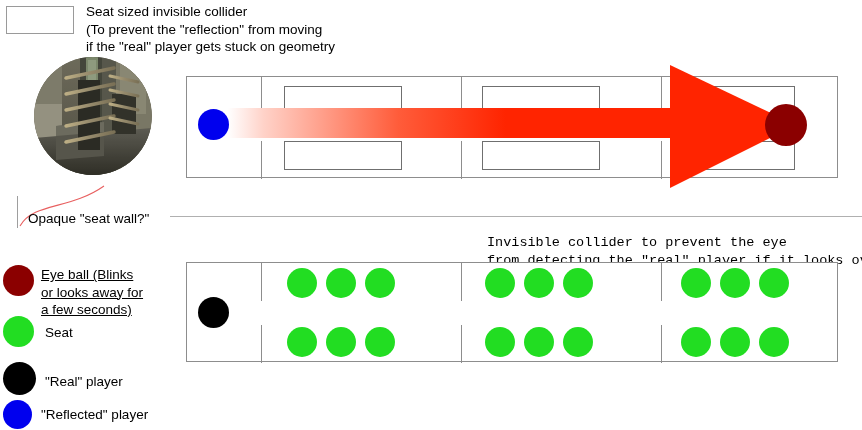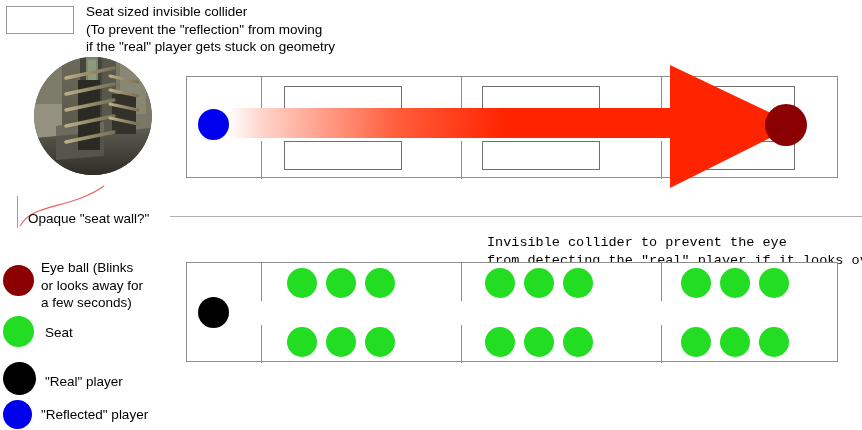--- a/index.html
+++ b/index.html
@@ -62,21 +62,21 @@
   
   #cap-collider { left: 86px; top: 3px; }
   #cap-wall     { left: 28px; top: 210px; }
   #cap-invis    { left: 487px; top: 234px; font-family: Liberation Mono, monospace; }
 
   
   .legend-dot { border-radius: 50%; }
   .legend-label { font-size: 13.5px; line-height: 17.5px; white-space: pre; }
 
   #dot-eye   { left: 3px;  top: 265px; width: 31px; height: 31px; background: #8B0000; }
-  #lbl-eye   { left: 41px; top: 259px; }
+  #lbl-eye   { left: 41px; top: 266px; text-decoration: underline; }
   #dot-seat  { left: 3px;  top: 316px; width: 31px; height: 31px; background: #22DD22; }
   #lbl-seat  { left: 45px; top: 324px; }
   #dot-real  { left: 3px;  top: 362px; width: 33px; height: 33px; background: #000000; }
   #lbl-real  { left: 45px; top: 373px; }
   #dot-refl  { left: 3px;  top: 400px; width: 29px; height: 29px; background: #0000EE; }
   #lbl-refl  { left: 41px; top: 406px; }
 
   
   .car {
     border: 1.3px solid #8d8d8d;

